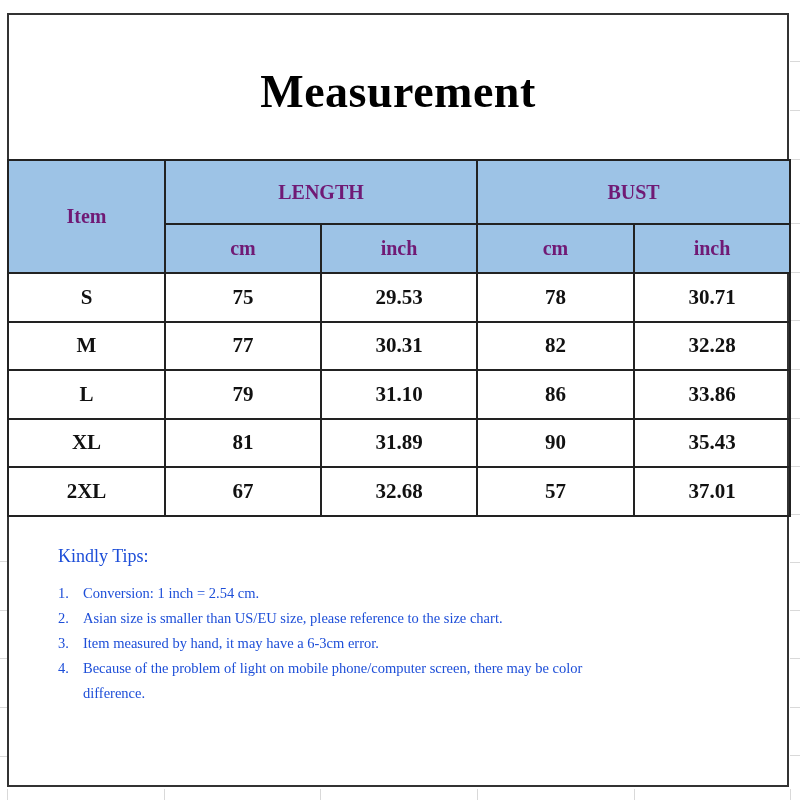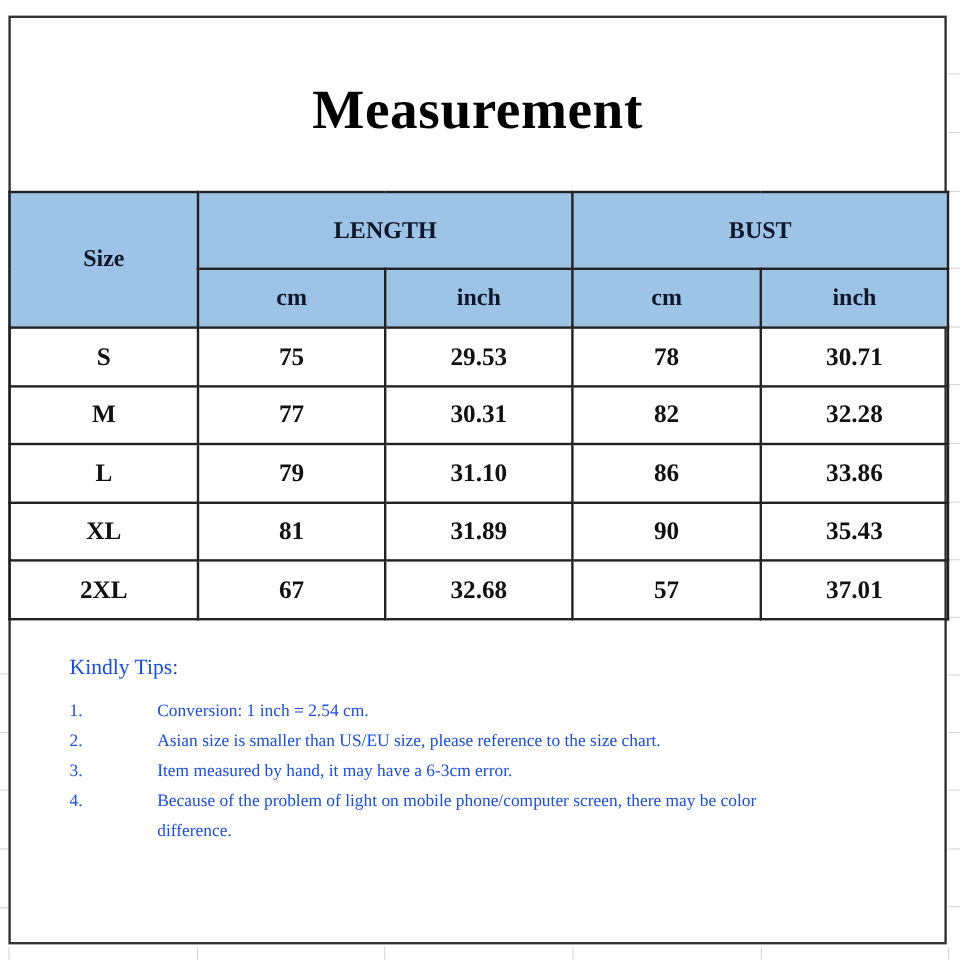--- a/index.html
+++ b/index.html
@@ -24,35 +24,35 @@
     padding-top: 8px; box-sizing: border-box;
   }
   table.size-table {
     position: absolute; left: -2px; top: 144px; width: 782px;
     border-collapse: collapse; table-layout: fixed;
   }
   table.size-table td, table.size-table th {
     border: 2px solid #222; text-align: center; vertical-align: middle;
     font-weight: bold; color: #111; padding: 0;
   }
-  table.size-table th { background: #9dc3e6; color: #0f172a; }
+  table.size-table th { background: #9dc3e6; color: #701a75; }
   .h1 th { height: 62px; font-size: 20px; }
   .h2 th { height: 47px; font-size: 20px; margin-left: 23px; }
   th.size-head { font-size: 20px; }
   table.size-table td { height: 46.5px; font-size: 21px; }
 
   .tips {
     position: absolute; left: 58px; top: 546px; width: 700px;
     color: #1d4ed8; font-family: "Liberation Serif", "DejaVu Serif", serif;
   }
   .tips-title { font-size: 18px; margin-bottom: 14px; }
   .tips ol { margin: 0; padding: 0; list-style: none; }
   .tips li { font-size: 14.5px; line-height: 25px; display: flex; }
   .tips li .num { width: 25px; flex: none; }
-  .tips li .txt { flex: 1; margin-left: 48px; }
+  .tips li .txt { flex: 1; }
 </style>
 </head>
 <body>
 
 <div>
   <div class="bg-grid-h" style="top:61px"></div>
   <div class="bg-grid-h" style="top:110px"></div>
   <div class="bg-grid-h" style="top:159px"></div>
   <div class="bg-grid-h" style="top:223px"></div>
   <div class="bg-grid-h" style="top:272px"></div>
@@ -85,21 +85,21 @@
   <table class="size-table">
     <colgroup>
       <col style="width:157px">
       <col style="width:156px">
       <col style="width:156px">
       <col style="width:157px">
       <col style="width:156px">
     </colgroup>
     <tbody>
         <tr class="h1">
-      <th rowspan="2" class="size-head">Size</th>
+      <th rowspan="2" class="size-head">Item</th>
       <th colspan="2">LENGTH</th>
       <th colspan="2">BUST</th>
     </tr>
     <tr class="h2">
       <th>cm</th>
       <th>inch</th>
       <th>cm</th>
       <th>inch</th>
     </tr>
     <tr>

